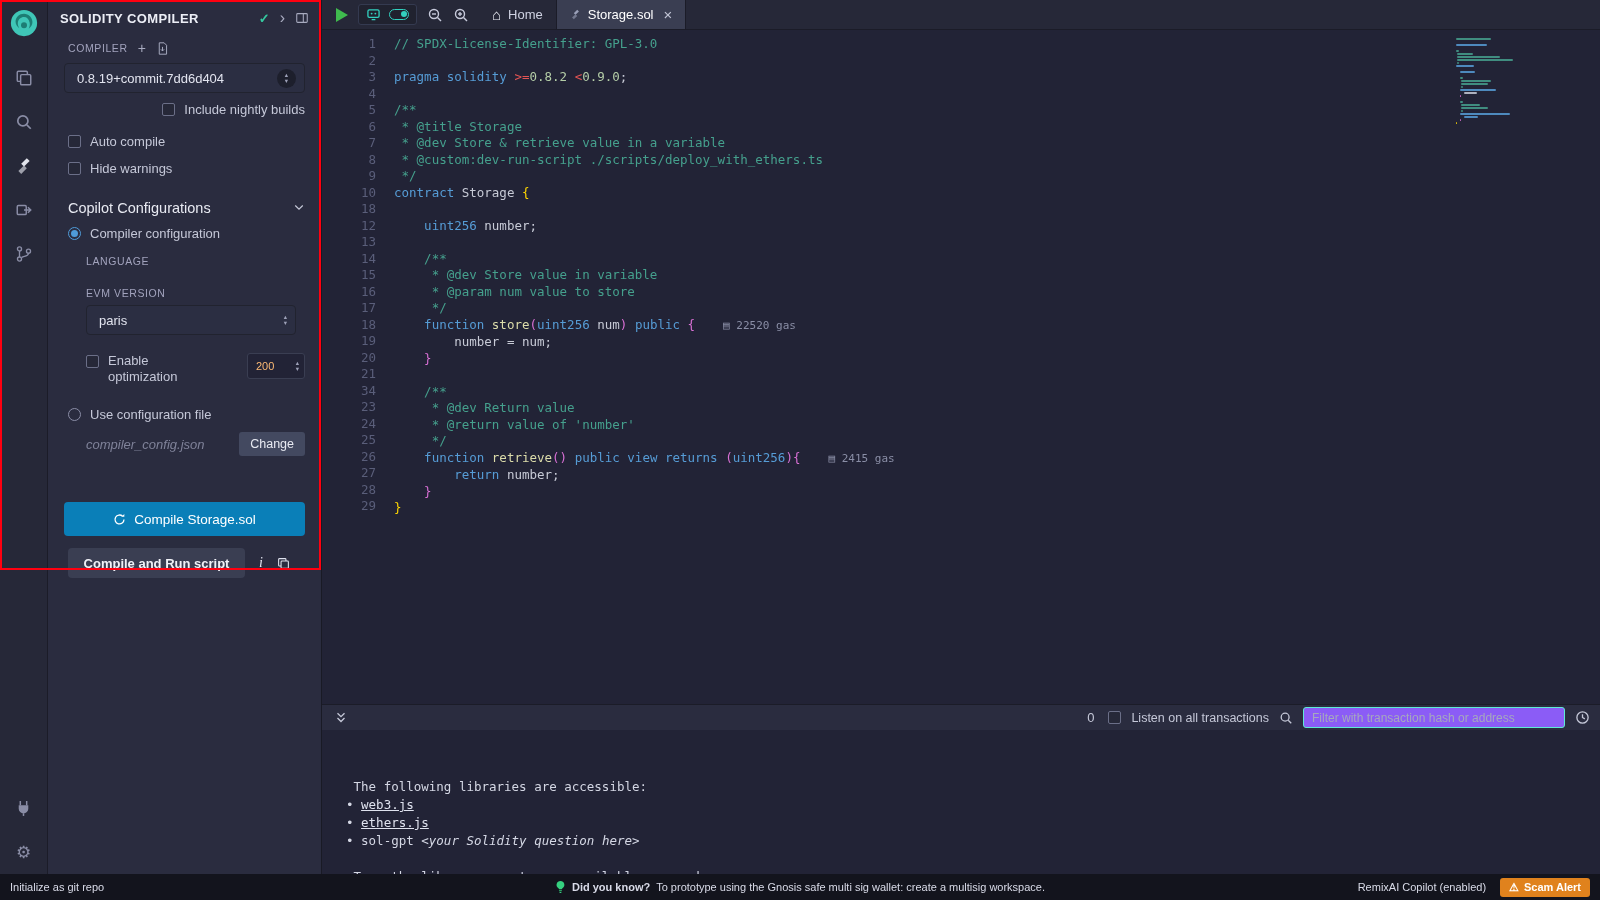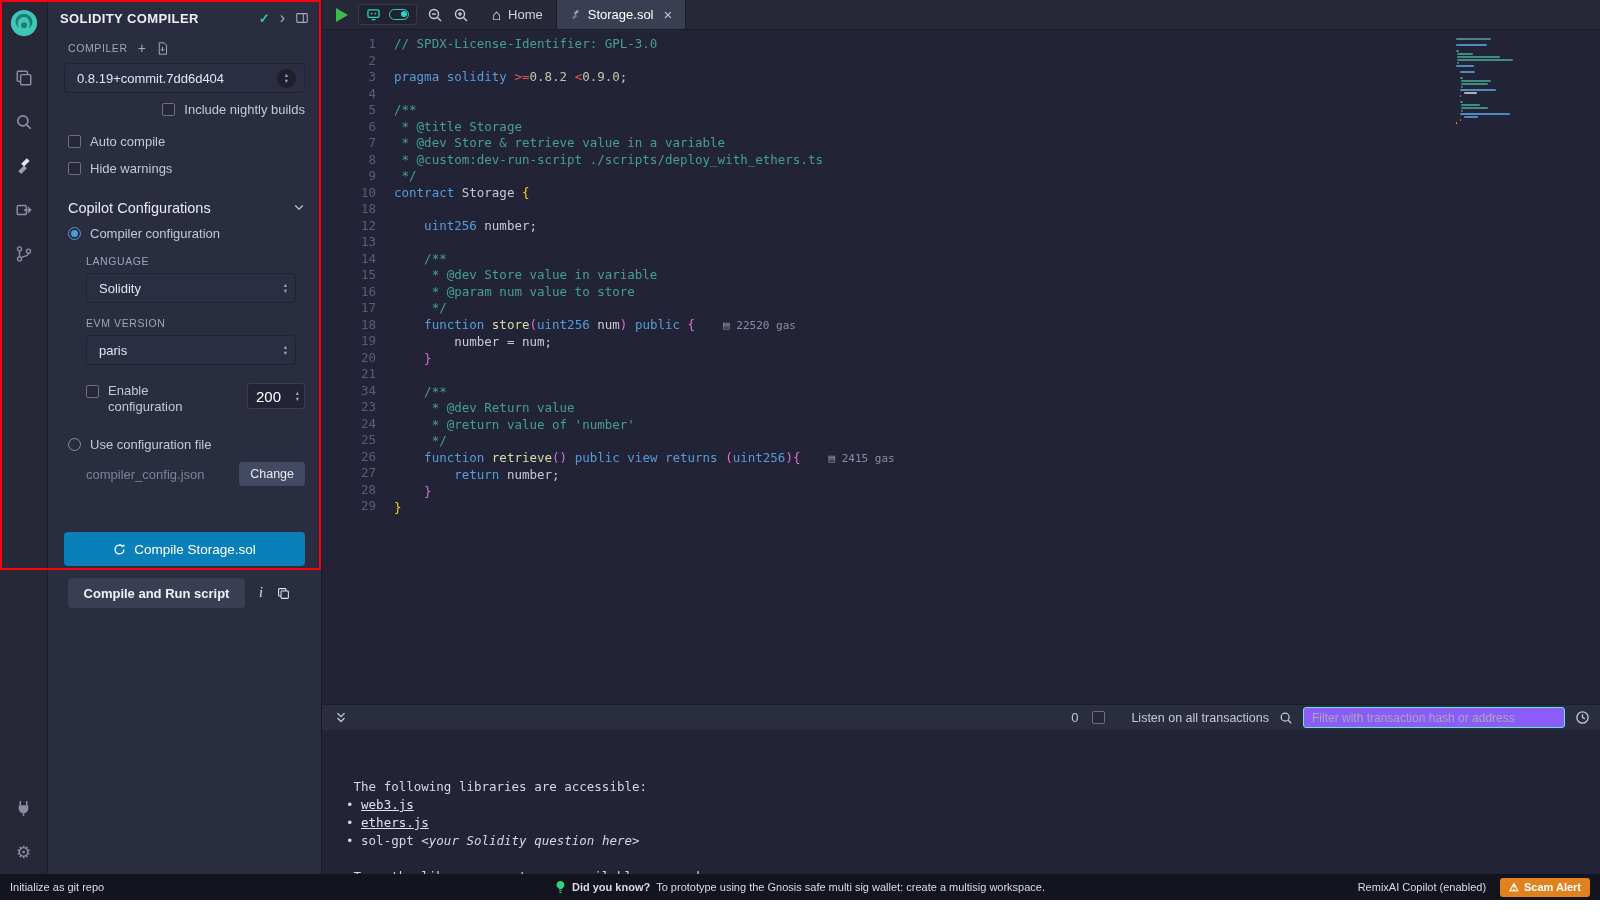--- a/index.html
+++ b/index.html
@@ -38,23 +38,23 @@
   .radio.checked { border-color:#4f9bd8; }
   .radio.checked::after { content:''; position:absolute; inset:2px; border-radius:50%; background:#4f9bd8; }
   .adv-header { display:flex; align-items:center; justify-content:space-between; padding:24px 16px 10px 20px; cursor:pointer; }
   .adv-title { font-size:14.5px; color:#e8eaf2; }
   .sub { padding-left:38px; padding-right:16px; }
   .sub-label { padding:14px 0 6px; }
   .sub .sel { width:210px; }
   .opt-row { display:flex; align-items:flex-start; gap:9px; padding:18px 16px 0 38px; }
   .opt-label { width:92px; line-height:16px; }
   .num-input { margin-left:auto; display:flex; align-items:center; justify-content:space-between; background:#222336; border:1px solid #3a3e52; border-radius:3px; height:26px; width:58px; padding:0 5px 0 8px; color:#e6e8f2; }
-  .num-input input { background:transparent; border:none; color:#ffffff; width:30px; font-size:15px; font-family:"Liberation Sans",sans-serif; outline:none; }
+  .num-input input { background:transparent; border:none; color:#fdba74; width:30px; font-size:11px; font-family:"Liberation Sans",sans-serif; outline:none; }
   .config-file-row { display:flex; align-items:center; justify-content:space-between; padding:10px 16px 0 38px; }
-  .muted { color:#7f8299; }
+  .muted { color:#7f8299;font-style:italic; }
   .btn-change { background:#434960; color:#e8eaf2; border:none; border-radius:3px; font-size:12.5px; padding:5px 11px; cursor:pointer; }
   .btn-compile { margin:46px 16px 0; height:34px; display:flex; align-items:center; justify-content:center; gap:8px; background:#0a7fb8; color:#ffffff; border:none; border-radius:4px; font-size:13.5px; cursor:pointer; width:calc(100% - 32px); }
   .run-row { display:flex; align-items:center; gap:14px; margin:12px 16px 0 20px; }
   .btn-compile-run { height:30px; width:177px; background:#3a3e52; color:#f0f1f7; border:none; border-radius:4px; font-size:13px; font-weight:bold; cursor:pointer; }
   .info-glyph { font-style:italic; font-family:"Liberation Serif",serif; font-size:14px; color:#dfe2ee; cursor:pointer; }
 
   
   .main { flex:1; display:flex; flex-direction:column; min-width:0; }
   .tabbar { height:30px; background:#262838; display:flex; align-items:stretch; border-bottom:1px solid #1b1c28; }
   .tb-left { display:flex; align-items:center; gap:10px; padding:0 10px 0 14px; }
@@ -74,21 +74,21 @@
   .code { padding:6px 0 0 0; white-space:pre; color:#c7cad6; flex:1; }
   .gas-badge { margin-left:28px; font-size:11px; color:#8a8ea6; }
   .minimap { position:absolute; top:8px; right:60px; width:84px; }
   .mm-line { height:2px; margin-bottom:1px; border-radius:1px; opacity:.85; }
 
   
   .term-header { height:26px; background:#2a2c3f; border-top:1px solid #1b1c28; display:flex; align-items:center; padding:0 10px 0 12px; color:#c5c8d8; }
   .term-header .chev { cursor:pointer; display:flex; }
   .th-right { margin-left:auto; display:flex; align-items:center; gap:10px; }
   .tx-count { font-size:13px; margin-right:4px; }
-  .listen-label { font-size:12.5px;margin-left:16px; }
+  .listen-label { font-size:12.5px; }
   .filter-input { width:262px; height:21px; background:#8b5cf6; border:1px solid #5eead4; border-radius:3px; color:#e6e8f2; font-size:12px; padding:0 8px; font-family:Liberation Sans, sans-serif; outline:none; }
   .filter-input::placeholder { color:#a6a9bd; }
   .terminal { height:144px; background:#222336; font-family:"DejaVu Sans Mono",monospace; font-size:12.5px; line-height:18px; color:#d4d7e4; padding:12px 0 0 10px; white-space:pre; overflow:hidden; }
   .term-line { padding-left:14px; }
   .t-link { text-decoration:underline; color:#dfe2ee; cursor:pointer; }
   .t-italic { font-style:italic; }
 
   
   .statusbar { position:relative; height:26px; background:#13141d; display:flex; align-items:center; justify-content:space-between; padding:0 10px; font-size:11px; color:#d9dbe8; }
   .sb-left { cursor:pointer; }
@@ -218,43 +218,36 @@
         </span>
       </div>
 
       <div class="row check-row">
         <span class="radio checked"></span>
         <span>Compiler configuration</span>
       </div>
 
       <div class="sub">
         <div class="small-caps sub-label">LANGUAGE</div>
-        <div class="sel">
-          <span>Solidity</span>
-          <span class="carets">
-              <span>▴</span>
-              <span>▾</span>
-            </span>
-        </div>
       </div>
 
       <div class="sub">
         <div class="small-caps sub-label">EVM VERSION</div>
         <div class="sel">
           <span>paris</span>
           <span class="carets">
               <span>▴</span>
               <span>▾</span>
             </span>
         </div>
       </div>
 
       <div class="opt-row">
         <span class="cb" style="margin-top:2px;"></span>
-        <span class="opt-label">Enable configuration</span>
+        <span class="opt-label">Enable optimization</span>
         <span class="num-input">
           <input value="200" style="">
           <span class="carets">
               <span>▴</span>
               <span>▾</span>
             </span>
         </span>
       </div>
 
       <div class="row check-row" style="margin-top:22px;">

